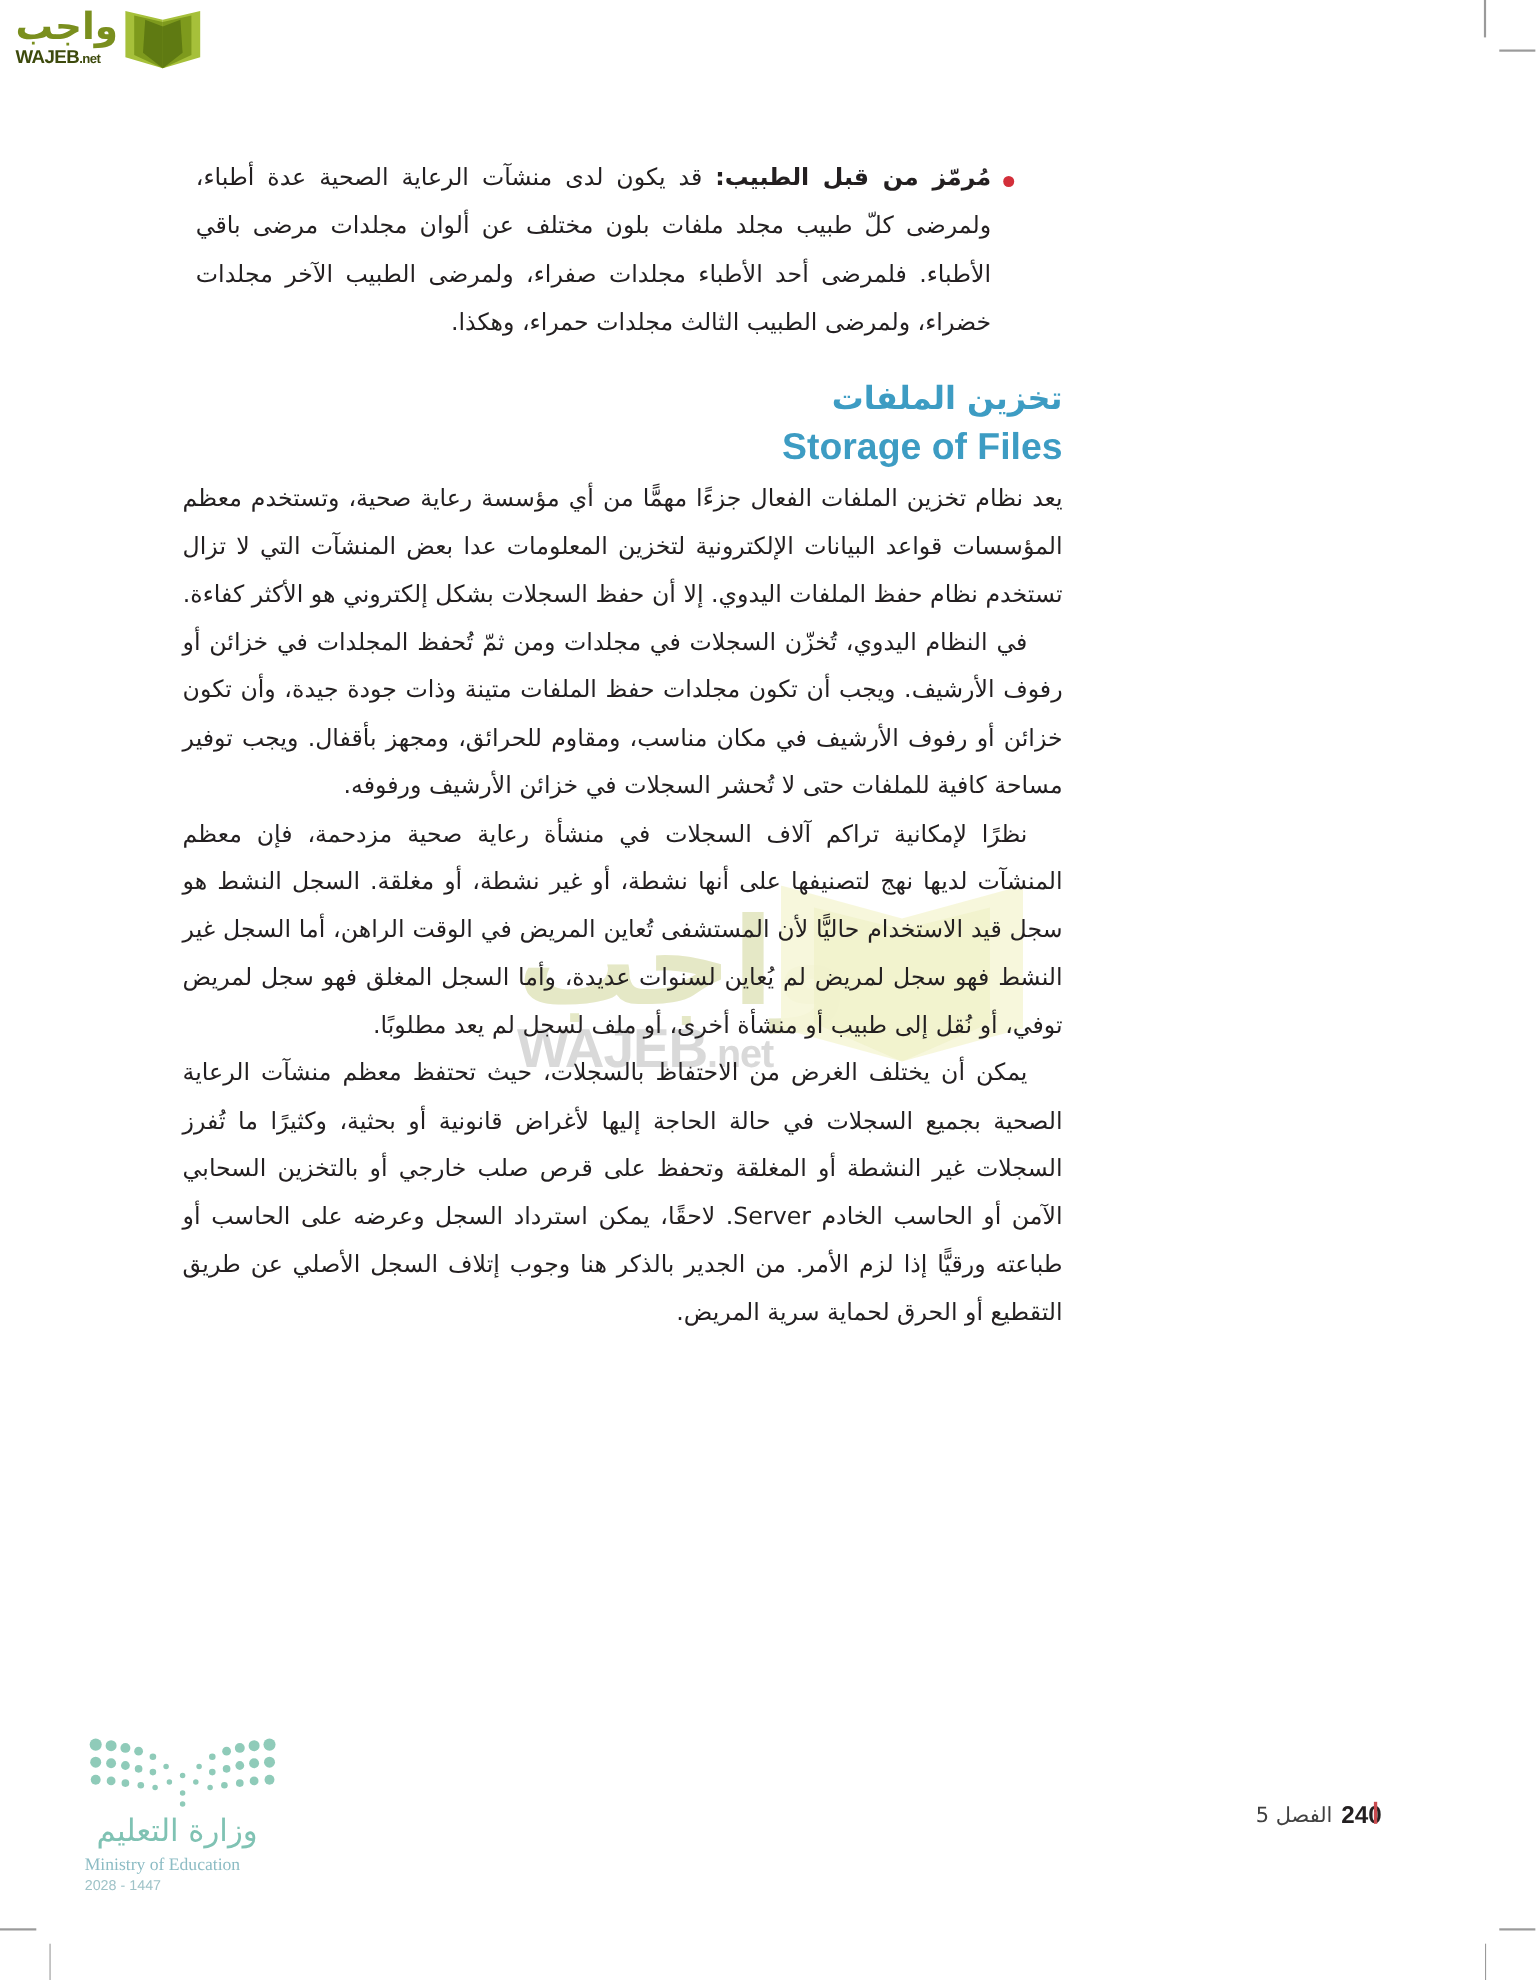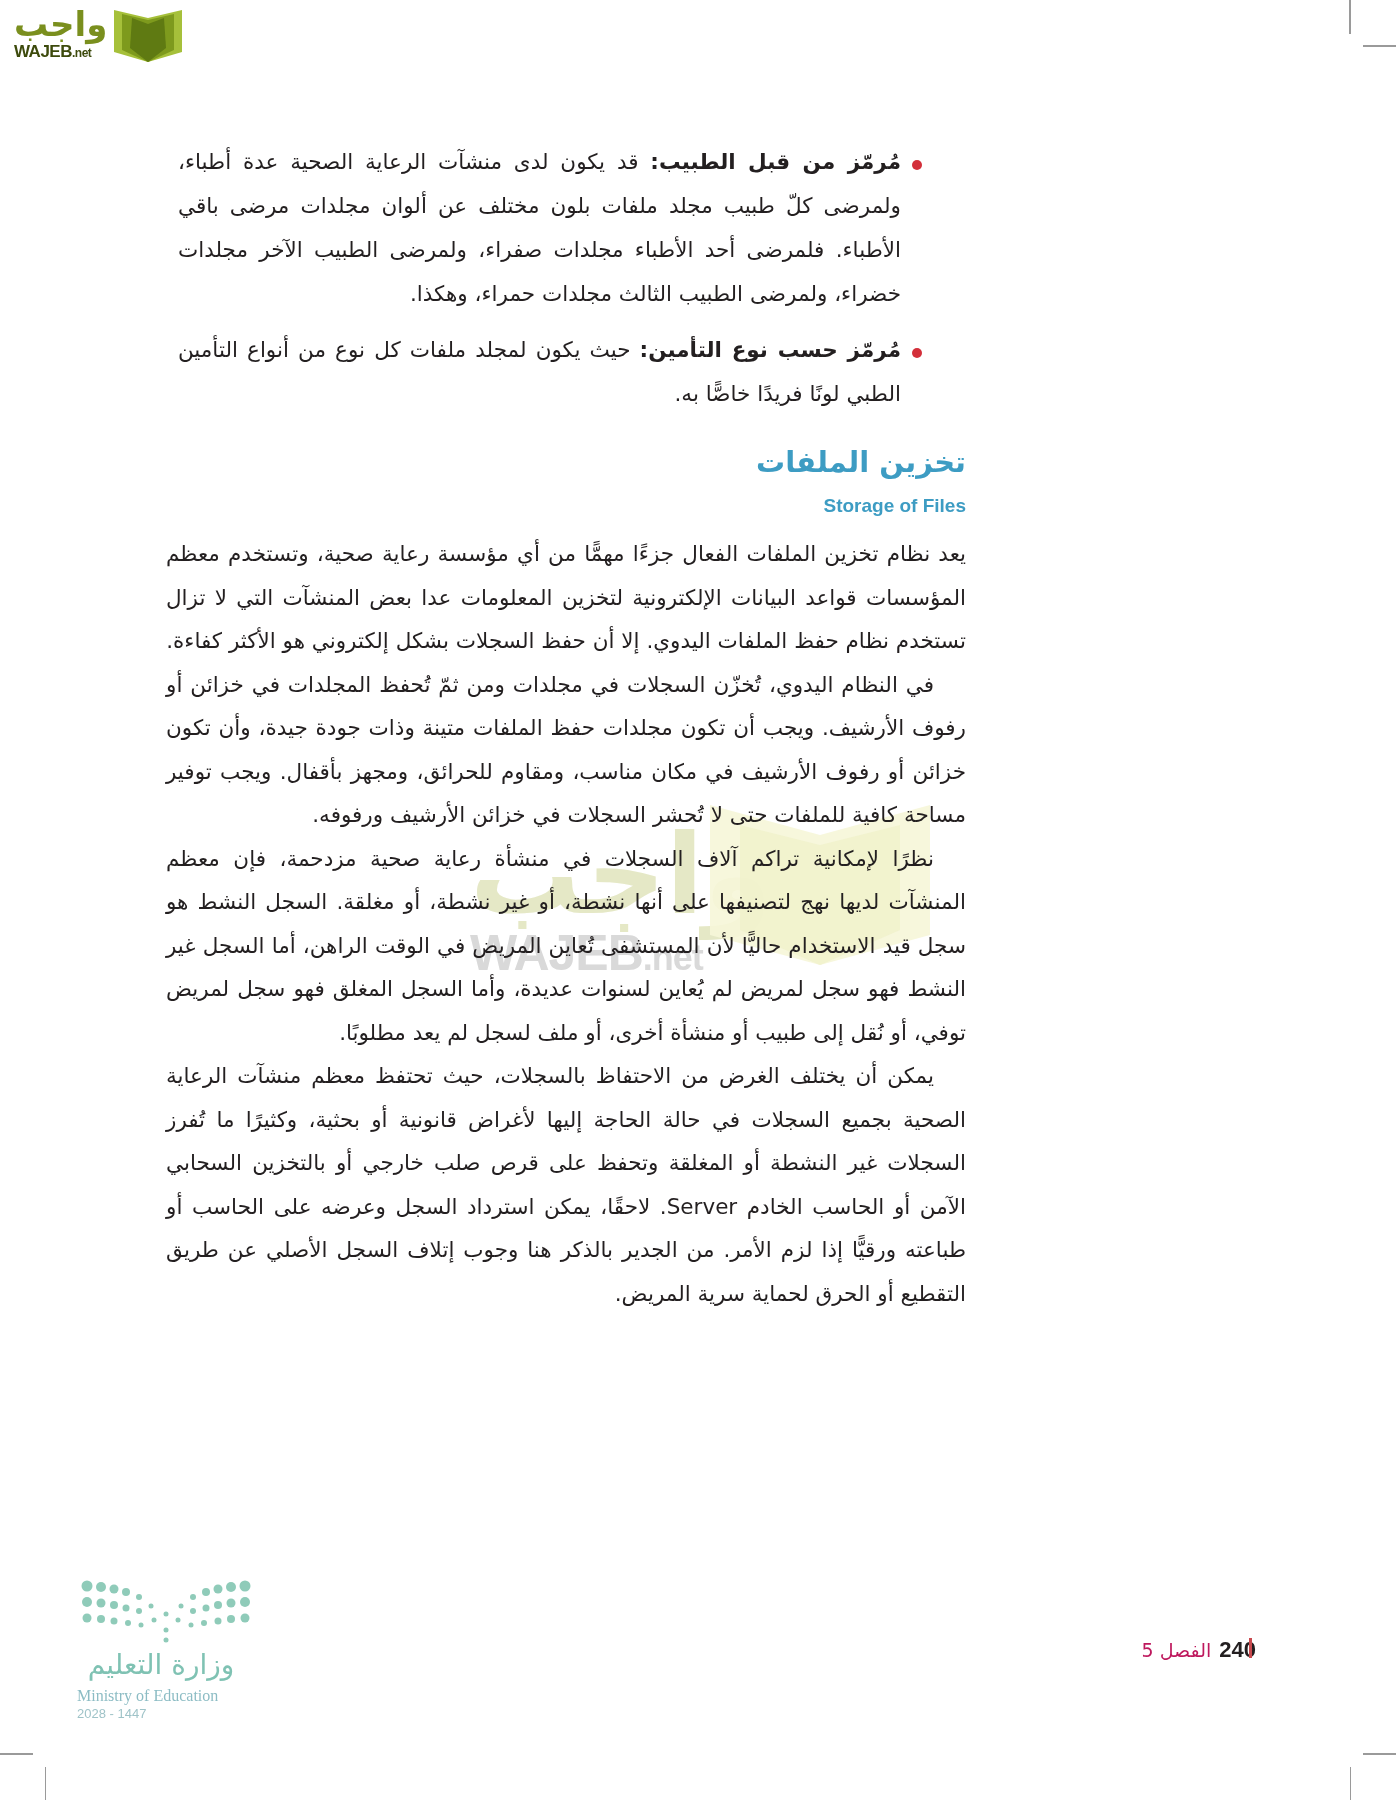--- a/index.html
+++ b/index.html
@@ -24,33 +24,33 @@
   .wm-book { left:700px; top:805px; }
 
   
   .content { position:absolute; left:166px; top:128px; width:800px; direction:rtl; text-align:justify; }
   .bullet { position:relative; padding-right:53px; font-size:21.5px; line-height:44px; margin:12px; }
   .bullet .dot { position:absolute; right:32px; top:20px; width:10px; height:10px; border-radius:50%; background:#d32f3a; }
   .bullet b { font-weight:bold; }
   .bullet + .bullet { margin-top:0; }
 
   .h-ar { margin:24px 0 0 0; font-size:29px; font-weight:bold; color:#3d9cc3; line-height:44px; }
-  .h-en { margin:2px 0 6px 0; font-family:"Liberation Sans", sans-serif; font-size:19px; font-weight:bold; color:#3d9cc3; line-height:40px; text-align:right; direction:ltr; }
+  .h-en { margin:2px 0 6px 0; font-family:"Liberation Sans", sans-serif; font-size:34px; font-weight:bold; color:#3d9cc3; line-height:40px; text-align:right; direction:ltr; }
 
   .para { font-size:21.5px; line-height:43.5px; margin:0 0 0 0; text-align:justify; text-align-last:right; }
   .para.indent { text-indent:32px; }
 
   
   .moe { position:absolute; left:76px; top:1578px; width:180px; }
   .moe-ar { position:absolute; left:76px; top:1648px; font-size:28px; color:#7fc2b3; direction:rtl; width:170px; text-align:center; }
   .moe-en { position:absolute; left:77px; top:1687px; font-family:Liberation Serif, serif; font-size:16px; color:#8cbcc4; }
   .moe-yr { position:absolute; left:77px; top:1706px; font-family:"Liberation Sans", sans-serif; font-size:13px; color:#9fc3c8; }
 
   .folio { position:absolute; top:1636px; right:140px; height:28px; display:flex; flex-direction:row; align-items:center; gap:0; direction:ltr; }
-  .folio-chapter { font-size:19px; color:#be185d; margin-right:8px; direction:rtl; }
+  .folio-chapter { font-size:19px; color:#404040; margin-right:8px; direction:rtl; }
   .folio-num { font-family:"Liberation Sans", sans-serif; font-weight:bold; font-size:22px; color:#231f20; }
   .folio-bar { position:absolute; left:1249px; top:1638px; width:3px; height:20px; background:#c94a4f; }
 </style>
 </head>
 <body>
 
 <div class="crop" style="left:45px;top:0;width:2px;height:34px;"></div>
 <div class="crop" style="left:1349px;top:0;width:2px;height:34px;"></div>
 <div class="crop" style="left:1363px;top:45px;width:33px;height:2px;"></div>
 <div class="crop" style="left:0;top:1753px;width:33px;height:2px;"></div>
@@ -78,25 +78,20 @@
   <path d="M120 30 L120 160 L230 130 L230 0 Z" fill="#f6f6d8" opacity="0.9"></path>
   <path d="M120 40 L120 160 L40 125 L40 20 Z" fill="#f1f2cc" opacity="0.9"></path>
   <path d="M120 40 L120 160 L200 125 L200 20 Z" fill="#f1f2cc" opacity="0.9"></path>
 </svg>
 
 <div class="content">
   <p class="bullet">
     <span class="dot"></span>
     <b>مُرمّز من قبل الطبيب:</b>
     <span>قد يكون لدى منشآت الرعاية الصحية عدة أطباء، ولمرضى كلّ طبيب مجلد ملفات بلون مختلف عن ألوان مجلدات مرضى باقي الأطباء. فلمرضى أحد الأطباء مجلدات صفراء، ولمرضى الطبيب الآخر مجلدات خضراء، ولمرضى الطبيب الثالث مجلدات حمراء، وهكذا.</span>
-  </p>
-  <p class="bullet">
-    <span class="dot"></span>
-    <b>مُرمّز حسب نوع التأمين:</b>
-    <span>حيث يكون لمجلد ملفات كل نوع من أنواع التأمين الطبي لونًا فريدًا خاصًّا به.</span>
   </p>
 
   <div class="h-ar">تخزين الملفات</div>
   <div class="h-en">Storage of Files</div>
 
   <p class="para">يعد نظام تخزين الملفات الفعال جزءًا مهمًّا من أي مؤسسة رعاية صحية، وتستخدم معظم المؤسسات قواعد البيانات الإلكترونية لتخزين المعلومات عدا بعض المنشآت التي لا تزال تستخدم نظام حفظ الملفات اليدوي. إلا أن حفظ السجلات بشكل إلكتروني هو الأكثر كفاءة.</p>
   <p class="para indent">في النظام اليدوي، تُخزّن السجلات في مجلدات ومن ثمّ تُحفظ المجلدات في خزائن أو رفوف الأرشيف. ويجب أن تكون مجلدات حفظ الملفات متينة وذات جودة جيدة، وأن تكون خزائن أو رفوف الأرشيف في مكان مناسب، ومقاوم للحرائق، ومجهز بأقفال. ويجب توفير مساحة كافية للملفات حتى لا تُحشر السجلات في خزائن الأرشيف ورفوفه.</p>
   <p class="para indent">نظرًا لإمكانية تراكم آلاف السجلات في منشأة رعاية صحية مزدحمة، فإن معظم المنشآت لديها نهج لتصنيفها على أنها نشطة، أو غير نشطة، أو مغلقة. السجل النشط هو سجل قيد الاستخدام حاليًّا لأن المستشفى تُعاين المريض في الوقت الراهن، أما السجل غير النشط فهو سجل لمريض لم يُعاين لسنوات عديدة، وأما السجل المغلق فهو سجل لمريض توفي، أو نُقل إلى طبيب أو منشأة أخرى، أو ملف لسجل لم يعد مطلوبًا.</p>
   <p class="para indent">يمكن أن يختلف الغرض من الاحتفاظ بالسجلات، حيث تحتفظ معظم منشآت الرعاية الصحية بجميع السجلات في حالة الحاجة إليها لأغراض قانونية أو بحثية، وكثيرًا ما تُفرز السجلات غير النشطة أو المغلقة وتحفظ على قرص صلب خارجي أو بالتخزين السحابي الآمن أو الحاسب الخادم Server. لاحقًا، يمكن استرداد السجل وعرضه على الحاسب أو طباعته ورقيًّا إذا لزم الأمر. من الجدير بالذكر هنا وجوب إتلاف السجل الأصلي عن طريق التقطيع أو الحرق لحماية سرية المريض.</p>
 </div>

